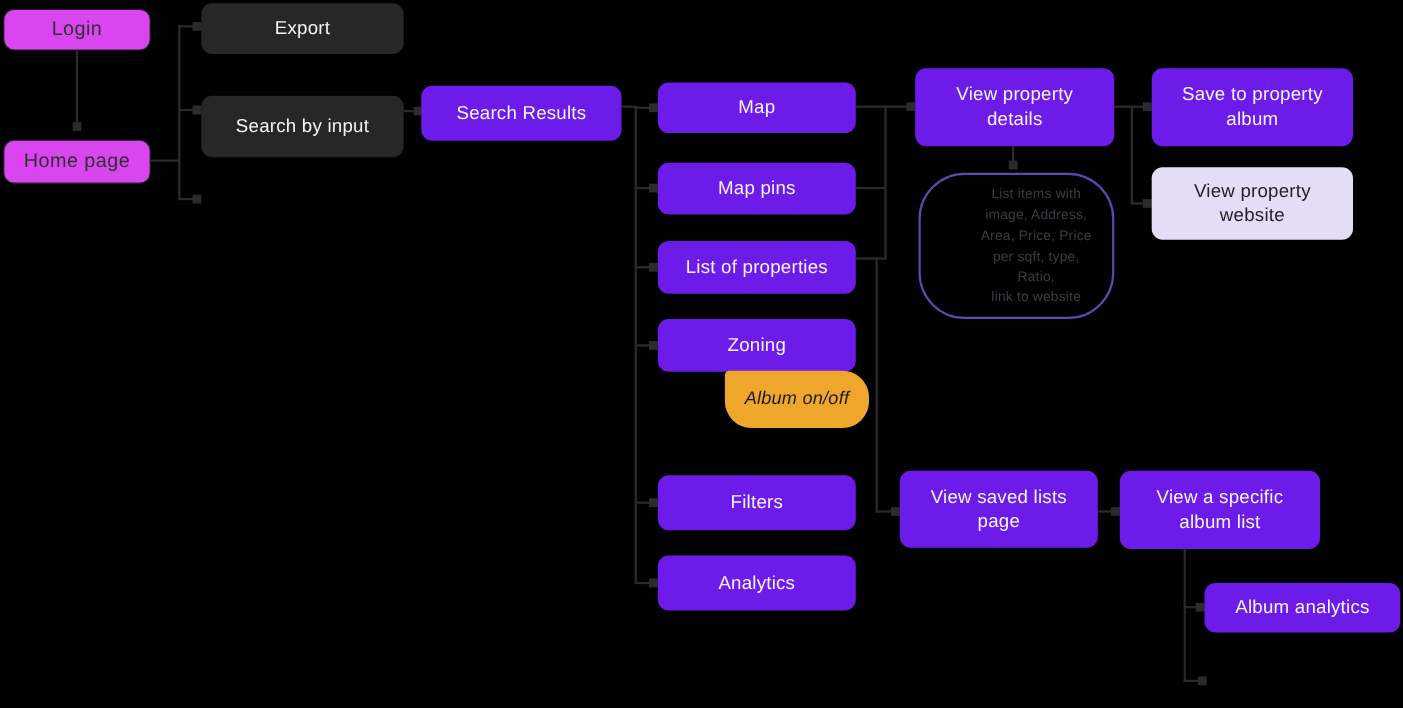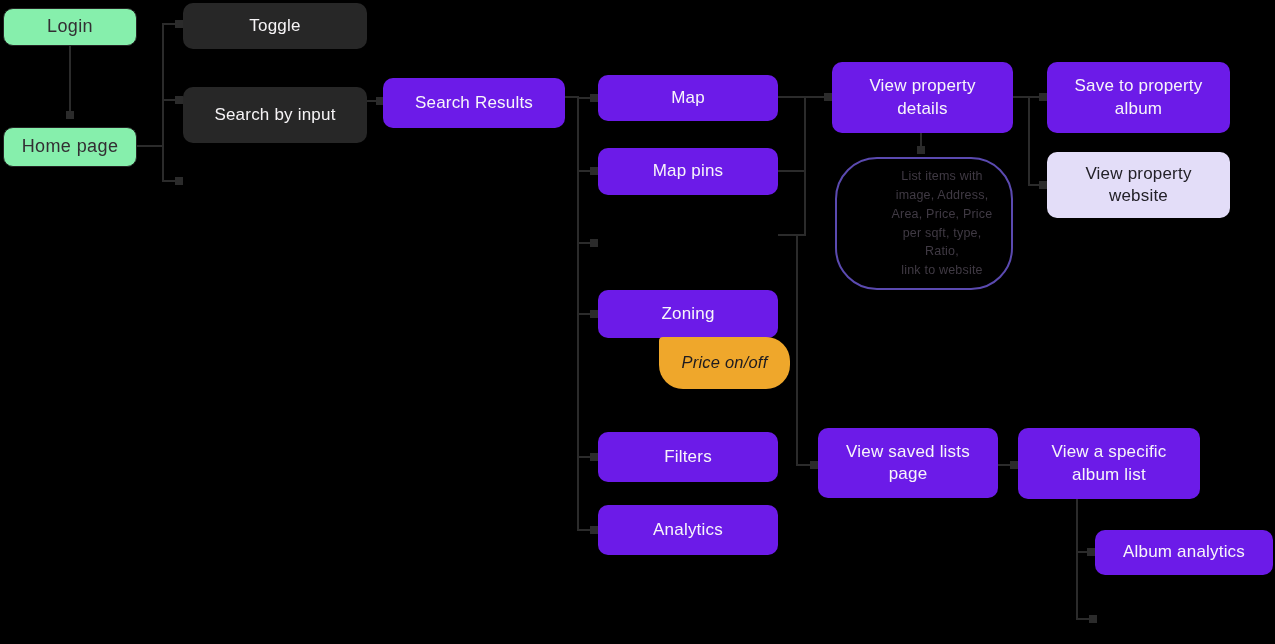--- a/index.html
+++ b/index.html
@@ -9,21 +9,21 @@
   }
   .edge{position:absolute;background:#2B2B2B;}
   .mk{position:absolute;width:8px;height:8px;background:#2B2B2B;}
   .node{
     position:absolute;display:flex;align-items:center;justify-content:center;
     text-align:center;border-radius:10px;font-size:17px;line-height:1.3;
     letter-spacing:.2px;padding:2px 12px;box-sizing:border-box;z-index:2;
   }
   .purple{background:#6C1BE8;color:#F7F5FA;}
   .dark{background:#272727;color:#F6F4F6;}
-  .ghost{background:#86efac;border:1.5px solid #232323;color:#332E33;font-size:18px;letter-spacing:.4px;}
+  .ghost{background:#d946ef;border:1.5px solid #232323;color:#332E33;font-size:18px;letter-spacing:.4px;}
   .orange{background:#EFA72B;color:#1D1B20;font-style:italic;border-radius:4px 24px 24px 24px;font-size:16.5px;z-index:3;}
   .lavender{background:#E3DDF8;color:#232128;}
   .note{
     background:transparent;border:2px solid #5B4AB0;border-radius:42px;
     color:#403A44;font-size:12.5px;line-height:1.5;white-space:pre-line;z-index:1;
   }
   
   #n-login{left:3px;top:8px;width:134px;height:38px;}
   #n-home{left:3px;top:127px;width:134px;height:40px;}
   #n-profile{left:183px;top:3px;width:184px;height:46px;}
@@ -97,27 +97,28 @@
   <div class="mk" style="left:917px;top:146px;"></div>
   <div class="mk" style="left:1039px;top:93px;"></div>
   <div class="mk" style="left:1039px;top:181px;"></div>
   <div class="mk" style="left:810px;top:461px;"></div>
   <div class="mk" style="left:1010px;top:461px;"></div>
   <div class="mk" style="left:1087px;top:548px;"></div>
   <div class="mk" style="left:1089px;top:615px;"></div>
 
   <div class="node ghost" id="n-login">Login</div>
   <div class="node ghost" id="n-home">Home page</div>
-  <div class="node dark" id="n-profile">Toggle</div>
+  <div class="node dark" id="n-profile">Export</div>
   <div class="node dark" id="n-sbi">Search by input</div>
   <div class="node purple" id="n-sr">Search Results</div>
   <div class="node purple" id="n-map">Map</div>
   <div class="node purple" id="n-pins">Map pins</div>
+  <div class="node purple" id="n-list">List of properties</div>
   <div class="node purple" id="n-zoning">Zoning</div>
-  <div class="node orange" id="n-toggle">Price on/off</div>
+  <div class="node orange" id="n-toggle">Album on/off</div>
   <div class="node purple" id="n-filters">Filters</div>
   <div class="node purple" id="n-analytics">Analytics</div>
   <div class="node purple" id="n-vpd">View property details</div>
   <div class="node purple" id="n-save">Save to property album</div>
   <div class="node lavender" id="n-website">View property website</div>
   <div class="node note" id="n-note">List items with
 image, Address,
 Area, Price, Price
 per sqft, type, Ratio,
 link to website</div>

